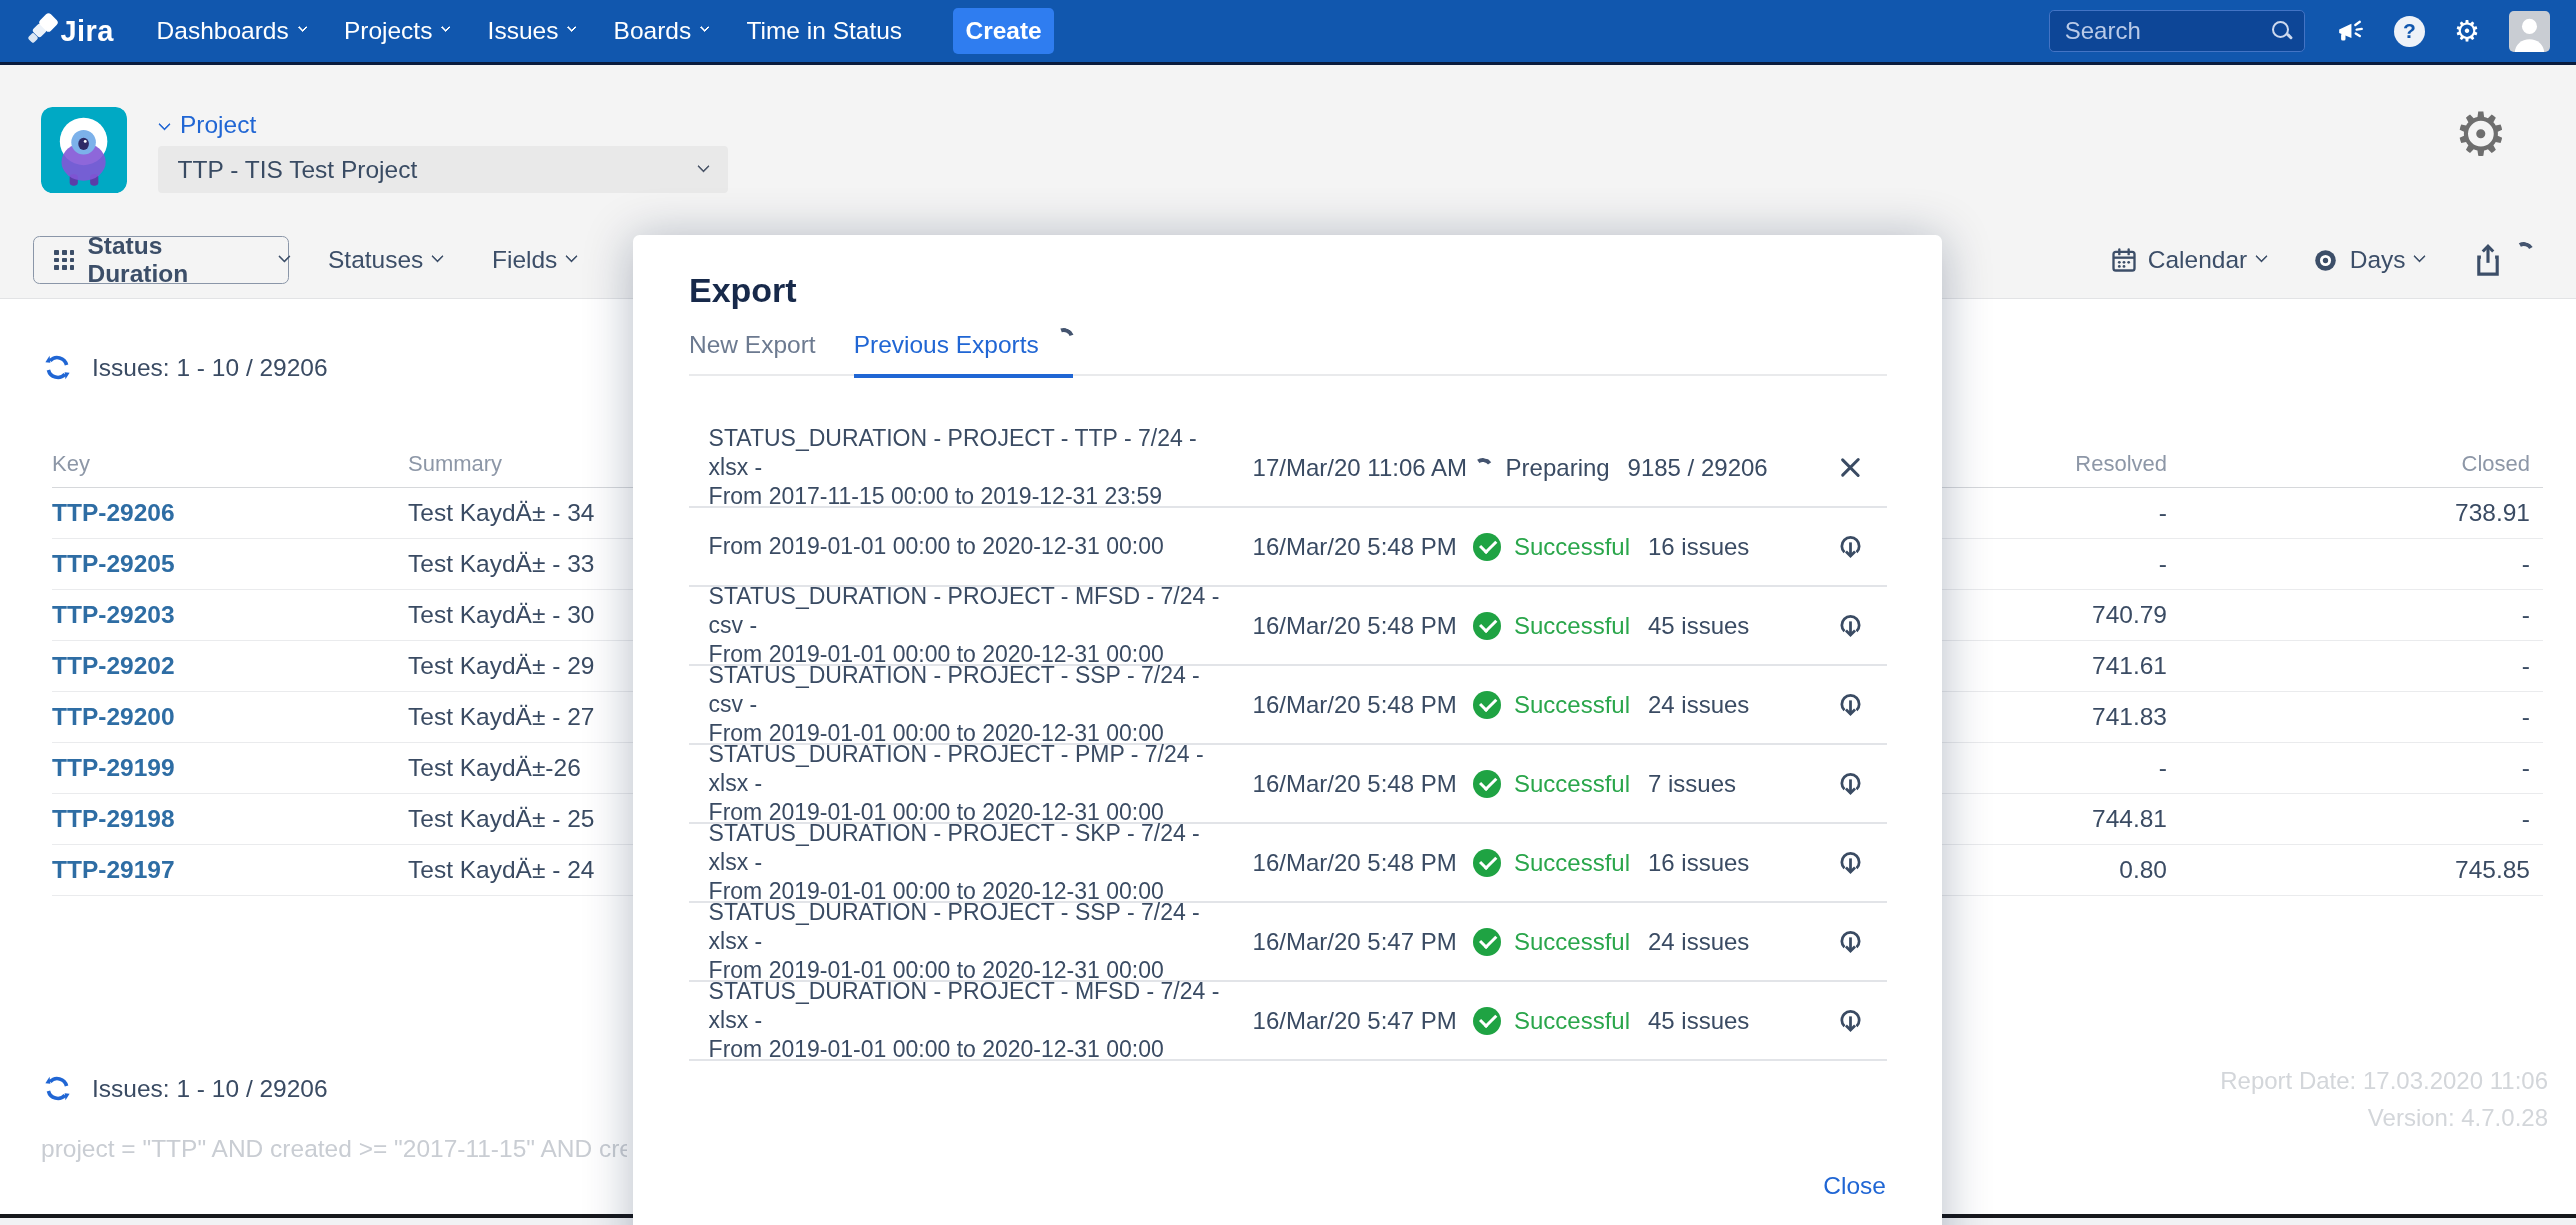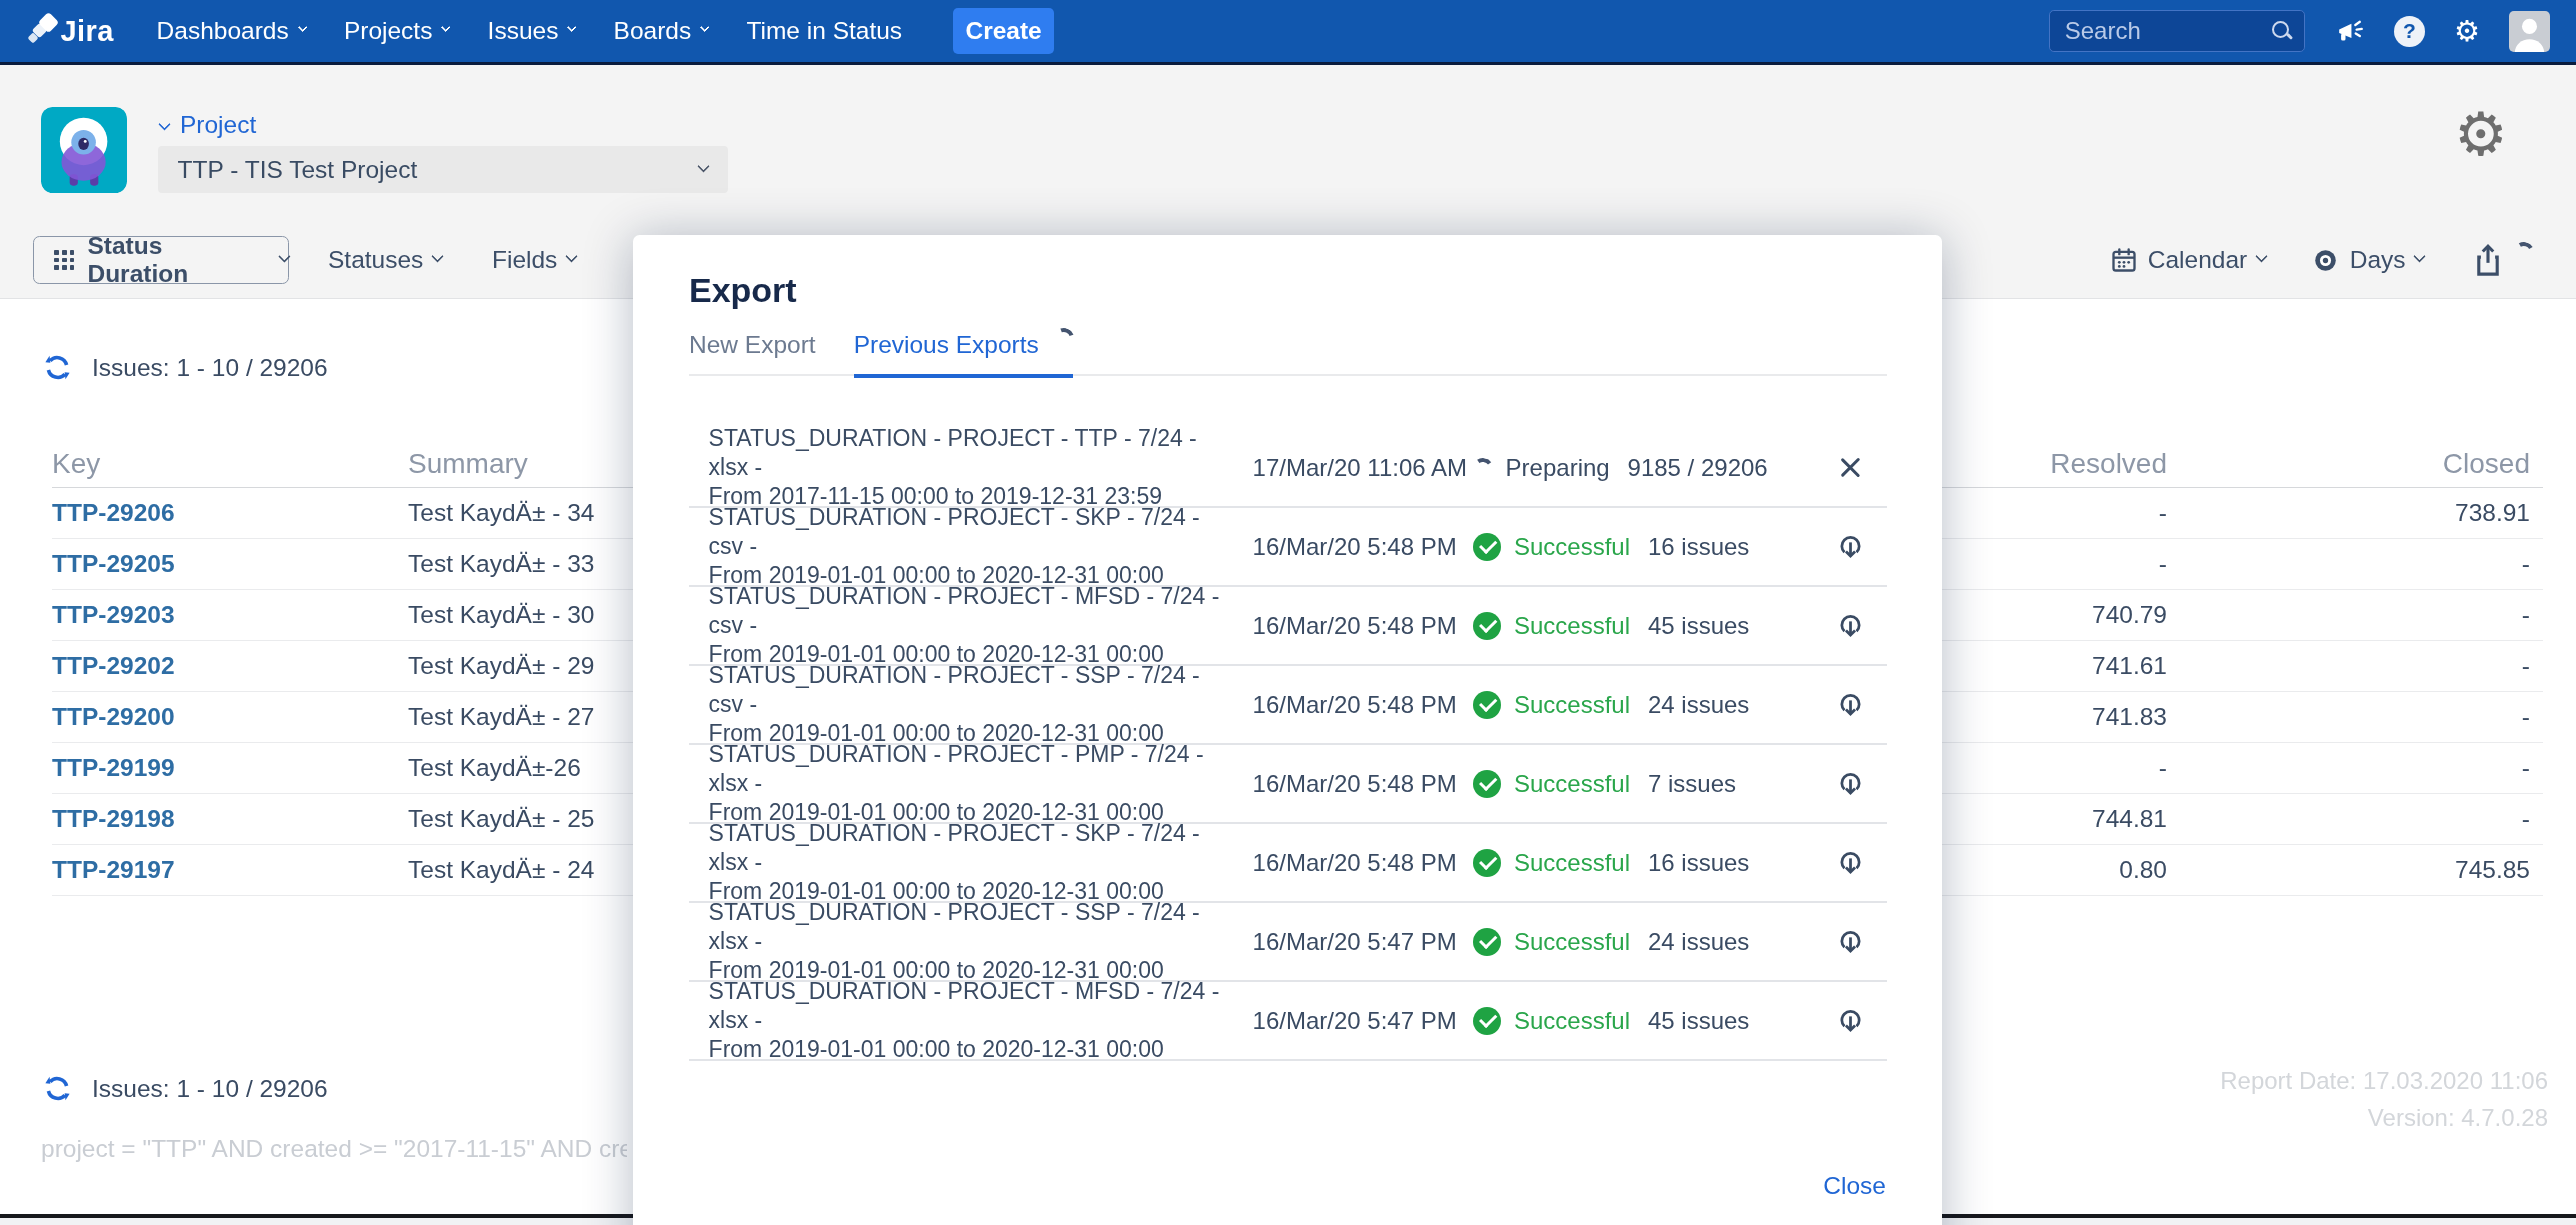--- a/index.html
+++ b/index.html
@@ -60,21 +60,21 @@
   .arc{width:19.6px;height:19.6px;border-radius:50%;border:4.1px solid transparent;border-top-color:#44546f;}
 
   
   .issues-bar{position:absolute;left:41px;display:flex;align-items:center;gap:18px;color:#3a4b63;font-size:24.5px;}
   .issues-bar.top{top:351px;}
   .issues-bar.bottom{top:1072px;}
   .issues-table{position:absolute;left:52px;top:441px;width:2491px;border-collapse:collapse;table-layout:fixed;}
   .issues-table col.c-key{width:356px;}
   .issues-table col.c-res{width:294px;}
   .issues-table col.c-clo{width:363px;}
-  .issues-table th{font-size:28px;font-weight:400;color:#8d97a7;text-align:left;height:46px;
+  .issues-table th{font-size:22px;font-weight:400;color:#8d97a7;text-align:left;height:46px;
     border-bottom:1.6px solid #d6d8db;vertical-align:middle;}
   .issues-table th.num, .issues-table td.num{text-align:right;padding-right:13px;}
   .issues-table td{height:51px;border-bottom:1.6px solid #eaebed;font-size:24.5px;color:#3a4b63;vertical-align:middle;}
   .issues-table td.key a{color:var(--link_blue);font-weight:700;text-decoration:none;cursor:pointer;}
   .query-line{position:absolute;left:41px;top:1135px;width:586px;overflow:hidden;white-space:nowrap;
     font-size:24.5px;color:#c9cdd3;}
   .report-meta{position:absolute;right:28px;text-align:right;font-size:24px;color:#d3d6da;}
   .report-meta.date{top:1067px;}
   .report-meta.ver{top:1104px;}
 
@@ -393,21 +393,20 @@
             <span class="st-detail">9185 / 29206</span>
           </div>
           <div class="mc-action">
             <span class="cancel-x"></span>
 
           </div>
         </div>
 
         <div class="m-row">
           <div class="mc-report">
-            <div>STATUS_DURATION - PROJECT - SKP - 7/24 - csv -</div>
             <div>From 2019-01-01 00:00 to 2020-12-31 00:00</div>
           </div>
           <div class="mc-time">16/Mar/20 5:48 PM</div>
           <div class="mc-status">
 
             <span class="okc"></span>
 
             <span class="st-text-success">Successful</span>
             <span class="st-detail">16 issues</span>
           </div>

